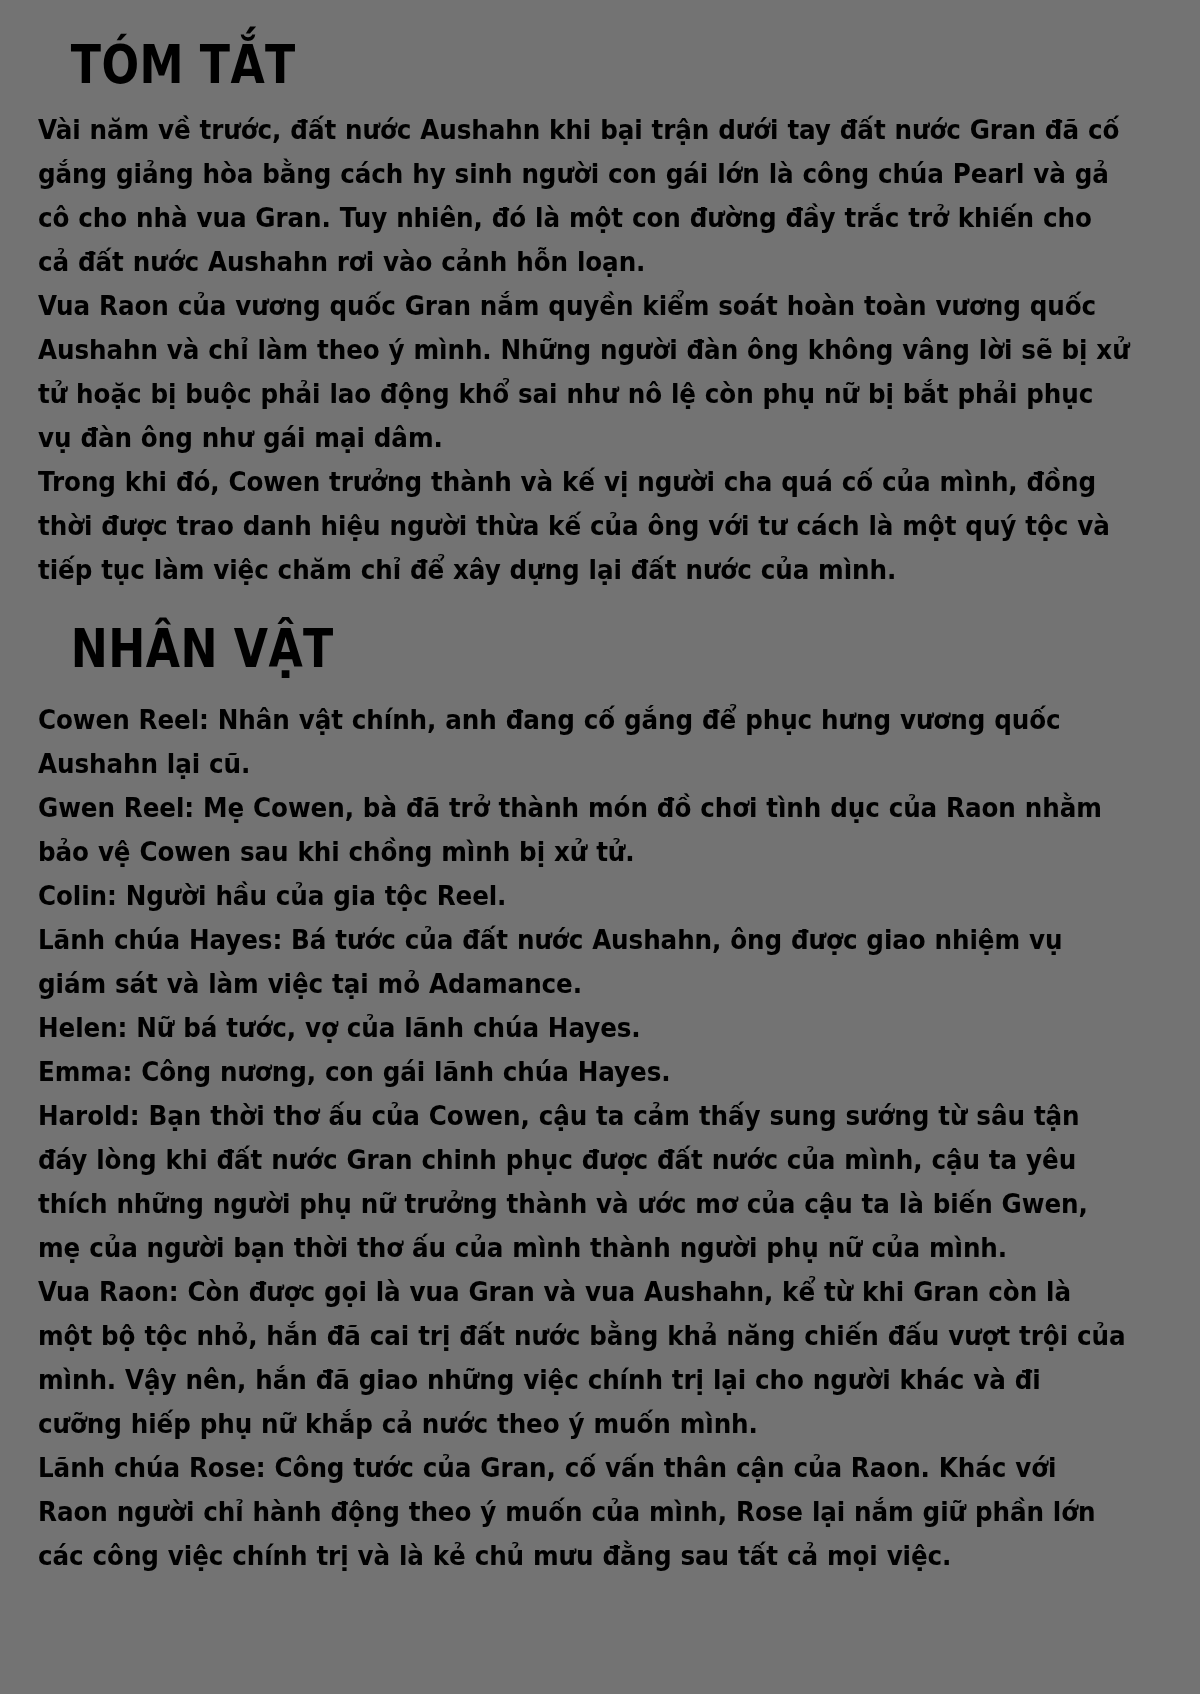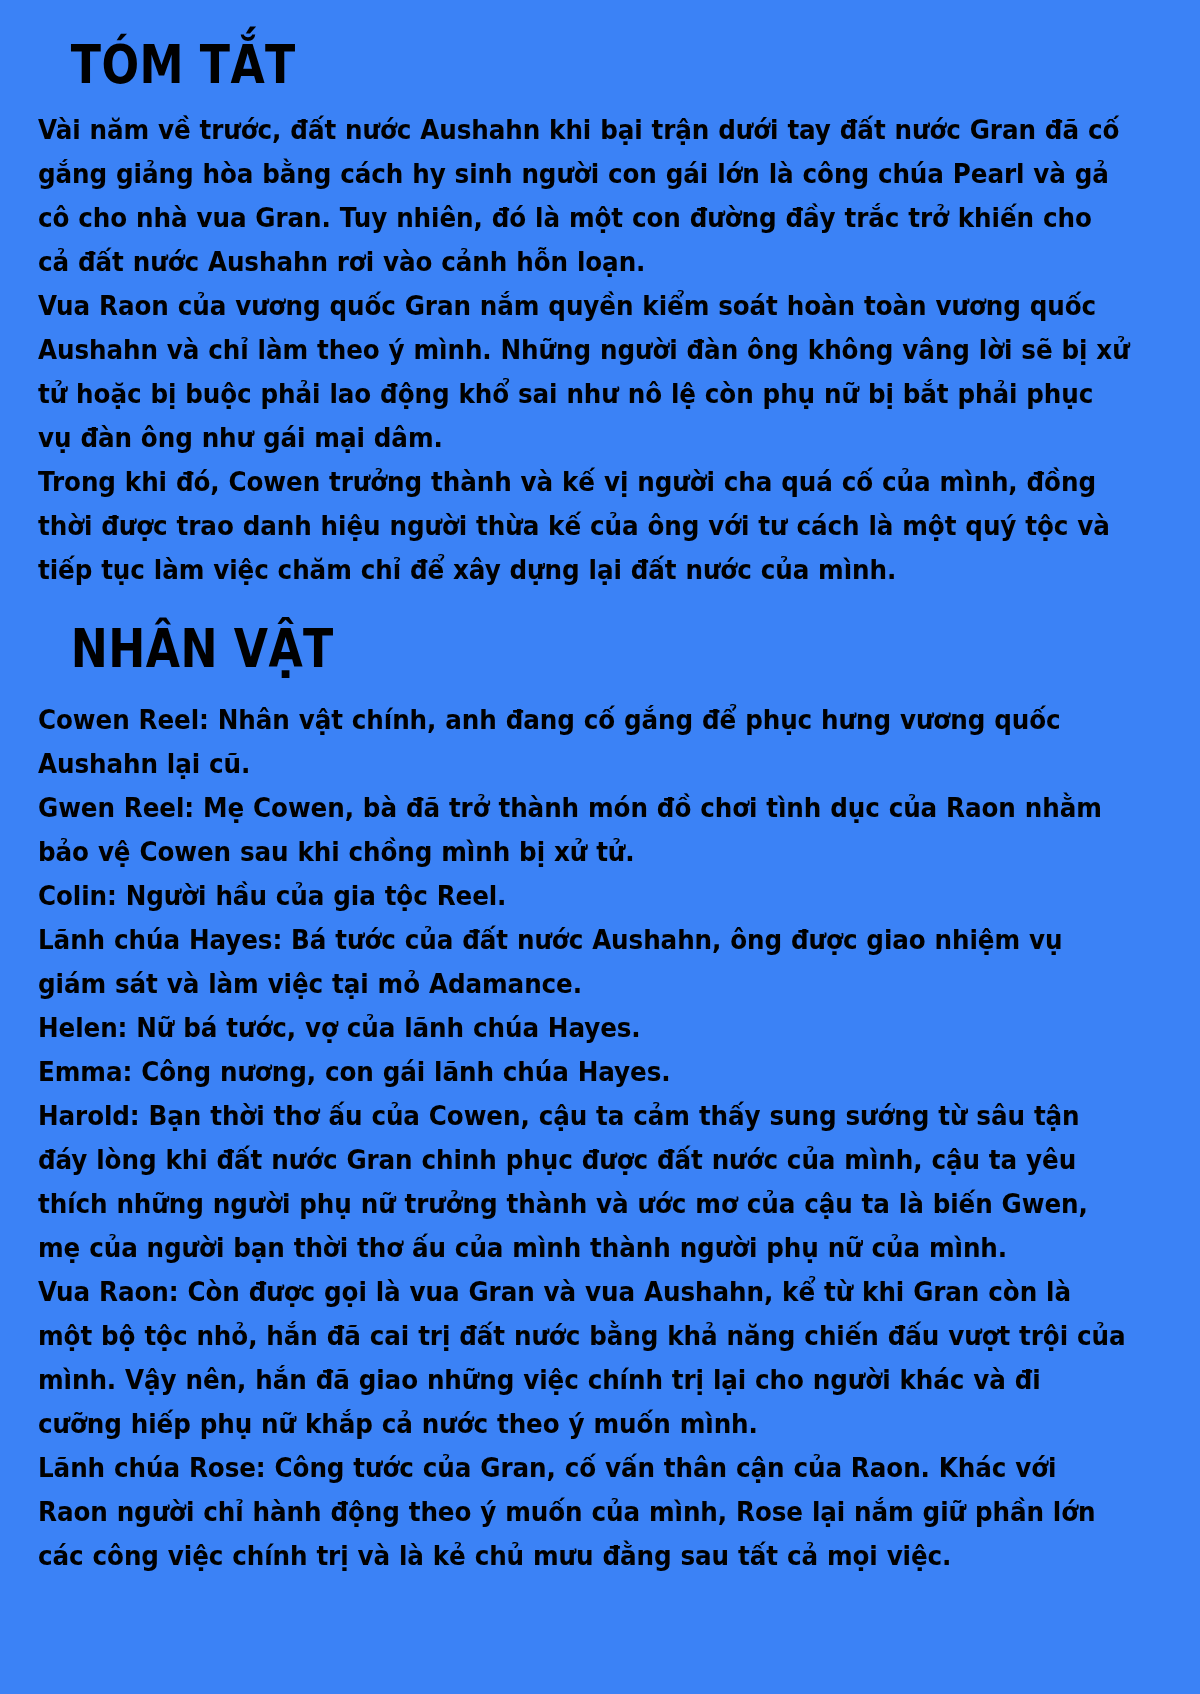--- a/index.html
+++ b/index.html
@@ -11,21 +11,21 @@
     width: 1200px;
     height: 1694px;
     font-family: "Liberation Sans", sans-serif;
     color: #000000;
     overflow: hidden;
   }
   .page {
     position: relative;
     width: 1200px;
     height: 1694px;
-    background: #3b82f6;
+    background: #737373;
     box-sizing: border-box;
     padding: 28px 72px 0 38px;
   }
   .section-heading {
     font-family: "DejaVu Sans", sans-serif;
     font-weight: bold;
     font-size: 54px;
     line-height: 1.0;
     letter-spacing: 0.5px;
     margin: 0 0 14px 0;

